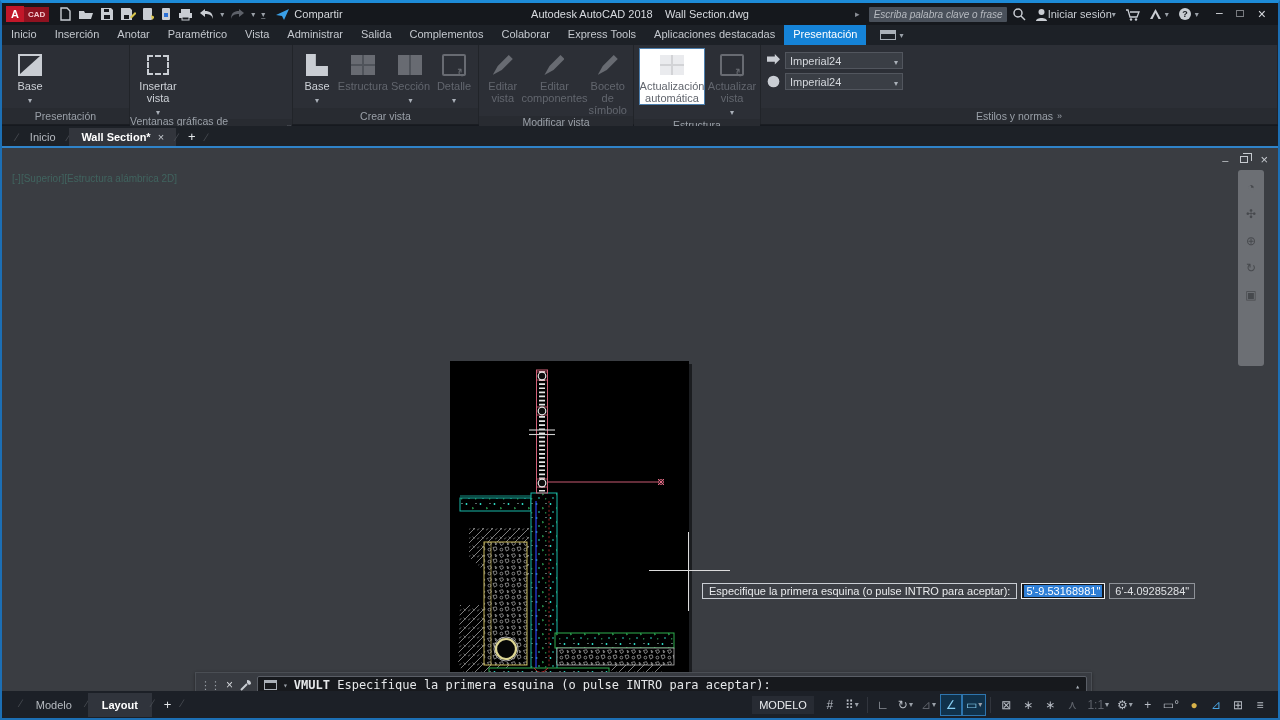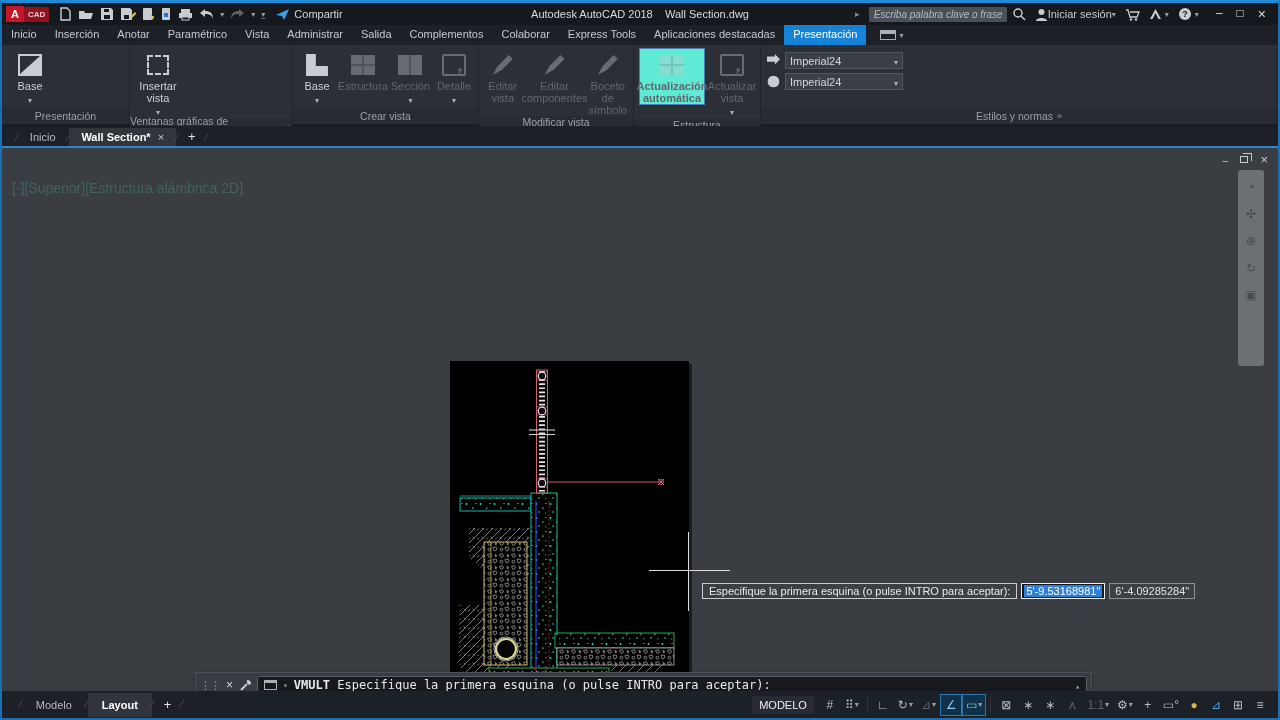--- a/index.html
+++ b/index.html
@@ -43,21 +43,21 @@
   .rpanel { display:flex; flex-direction:column; border-right:1px solid #212429; }
   .rpanel-body { flex:1; display:flex; align-items:flex-start; padding:4px 6px 0 6px; gap:6px; }
   .rpanel-label { height:16px; display:flex; align-items:center; justify-content:center; gap:4px;
                   color:#9aa0a8; font-size:10.5px; background:#282b31; }
   .bigbtn { display:flex; flex-direction:column; align-items:center; width:58px; gap:1px;
             text-align:center; line-height:12px; padding-top:2px; }
   .bigbtn.narrow { width:44px; }
   .bigbtn .bicon { width:30px; height:28px; display:flex; align-items:center; justify-content:center; }
   .bigbtn.disabled { color:#62666e; }
   .bigbtn.disabled .bicon { opacity:.38; }
-  .selbox { outline:1px solid #4c7fae; background:#5eead4;font-weight:bold; }
+  .selbox { outline:1px solid #4c7fae; background:#ffffff; }
   .smallrows { display:flex; flex-direction:column; gap:3px; padding-top:3px; }
   .smallbtn { display:flex; align-items:center; gap:5px; white-space:nowrap; }
   .sicon { width:14px; height:12px; border:1px dashed #b9bec6; position:relative; }
   .sicon.solid { border-style:solid; }
   .dot-y { position:absolute; width:3px; height:3px; background:#d8c34a; left:-2px; top:-2px; }
   .dot-t { position:absolute; width:4px; height:4px; background:#30c8b8; right:-2px; bottom:-2px; }
   .caret::after { content:"▾"; font-size:8px; color:#aab0b8; }
   .caret-up::after { content:"▴"; font-size:8px; color:#aab0b8; }
   .flyout::after { content:"»"; color:#9aa0a8; font-size:9px; }
   
@@ -84,21 +84,21 @@
               display:flex; align-items:flex-end; font-size:11px; color:#b6bac0; }
   .ftab { padding:3px 12px; display:flex; gap:7px; align-items:center; }
   .ftab.active { background:#32353c; color:#fff; font-weight:bold; }
   .ftab .x { font-weight:normal; color:#c4c8ce; }
   .ftab-plus { color:#e4e7ea; font-size:13px; padding:0 10px 2px; }
   .slash { color:#4a4e55; padding-bottom:3px; }
 
   
   .canvas { position:absolute; left:0; right:0; top:143px; bottom:27px; background:#3a3d42;
             border-top:2px solid #2f83c9; overflow:hidden; }
-  .vp-label { position:absolute; left:10px; top:32px; color:#40645f; font-size:14px; }
+  .vp-label { position:absolute; left:10px; top:25px; color:#40645f; font-size:10px; }
   .docwin { position:absolute; right:10px; top:4px; display:flex; gap:12px; align-items:center;
             color:#c6cacf; font-size:11px; }
   .restore-glyph { width:8px; height:7px; border:1px solid #c6cacf; position:relative; display:inline-block; }
   .restore-glyph::before { content:""; position:absolute; left:2px; top:-4px; width:8px; height:7px;
                            border:1px solid #c6cacf; border-bottom:none; border-left:none; }
   .navbar { position:absolute; right:14px; top:22px; width:26px; height:196px;
             background:rgba(190,194,200,.38); border-radius:3px; display:flex; flex-direction:column;
             align-items:center; gap:13px; padding-top:10px; color:rgba(40,42,46,.55); font-size:12px; }
   .paper { position:absolute; left:448px; top:213px; width:239px; height:354px;
            box-shadow:3px 3px 0 rgba(20,21,24,.8); background:#000; }

